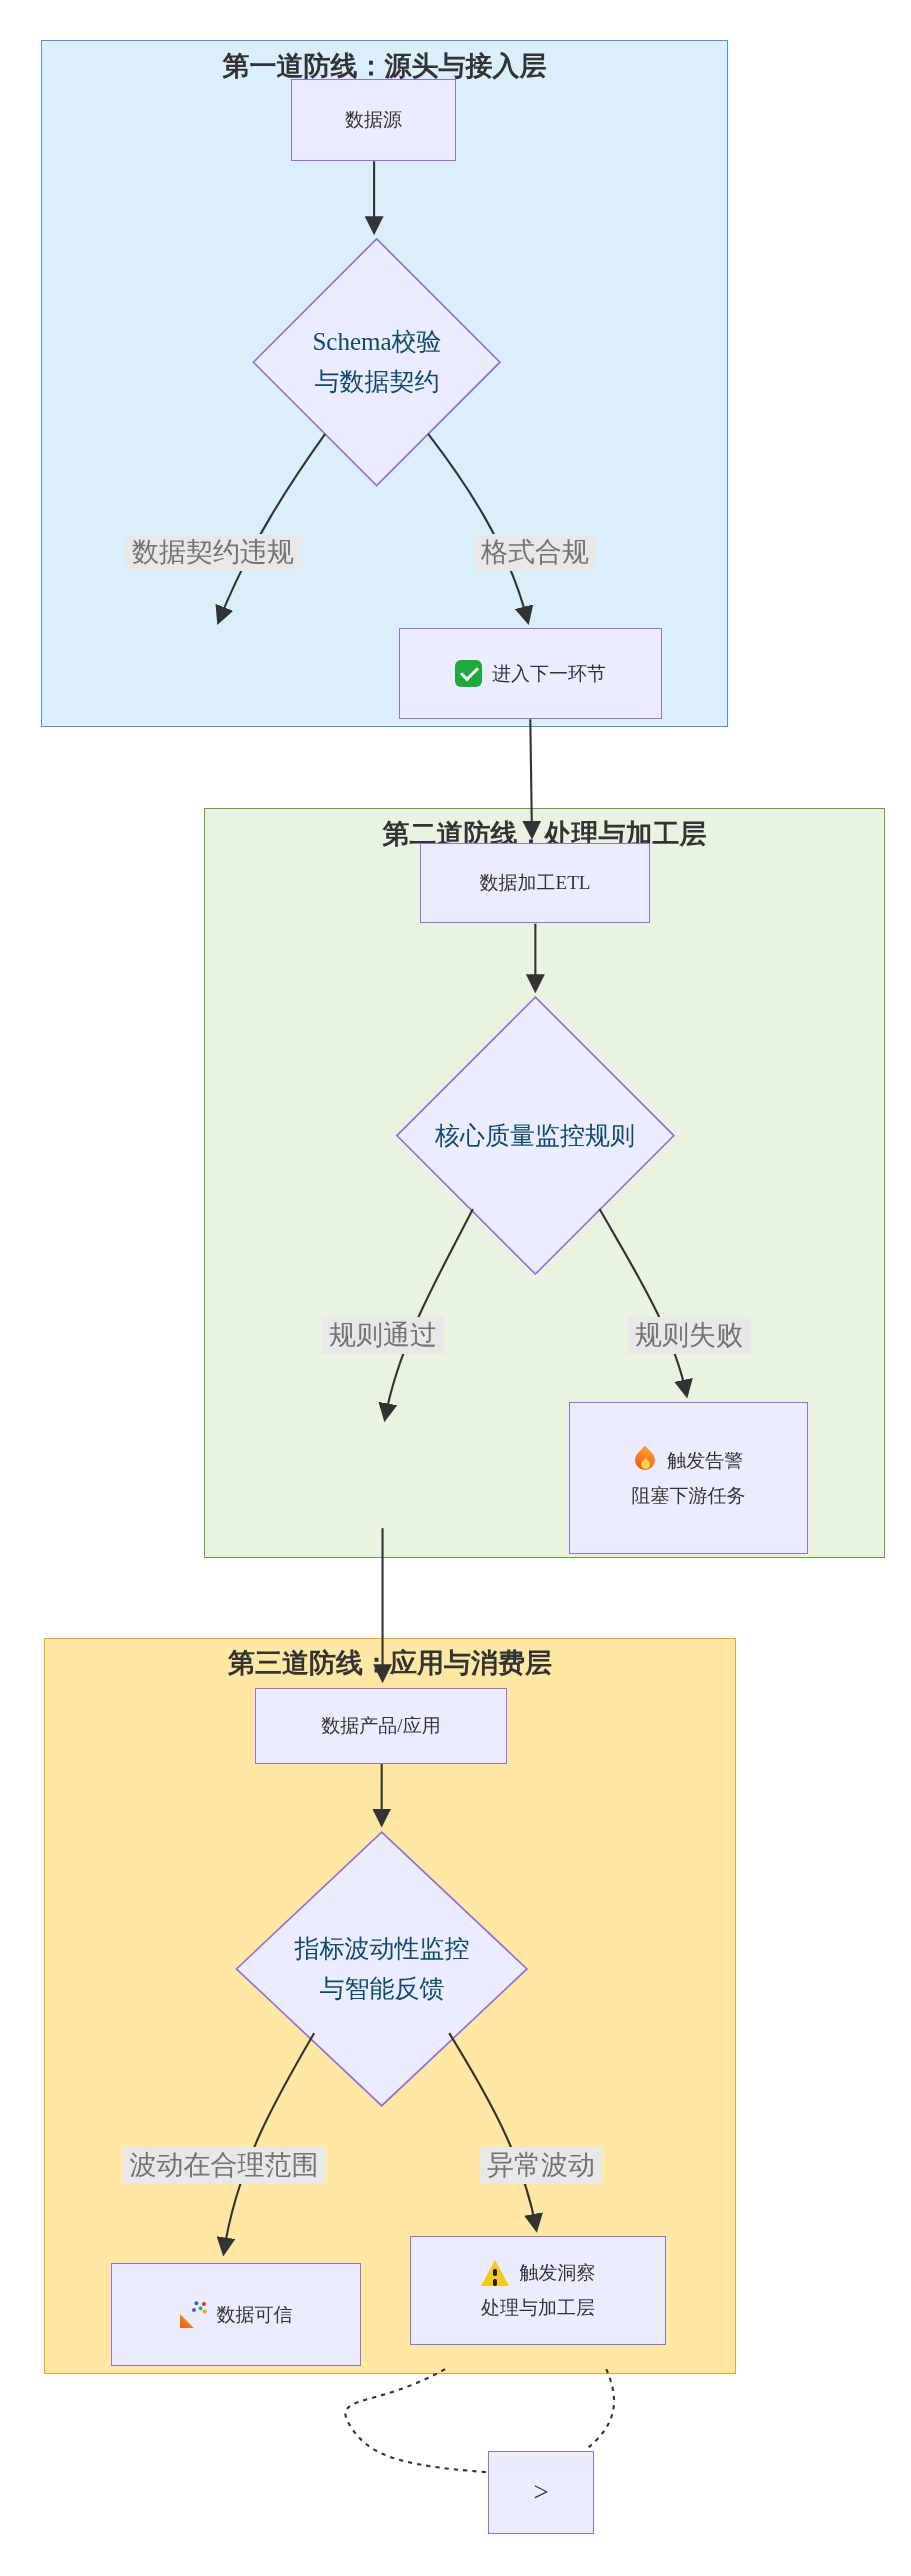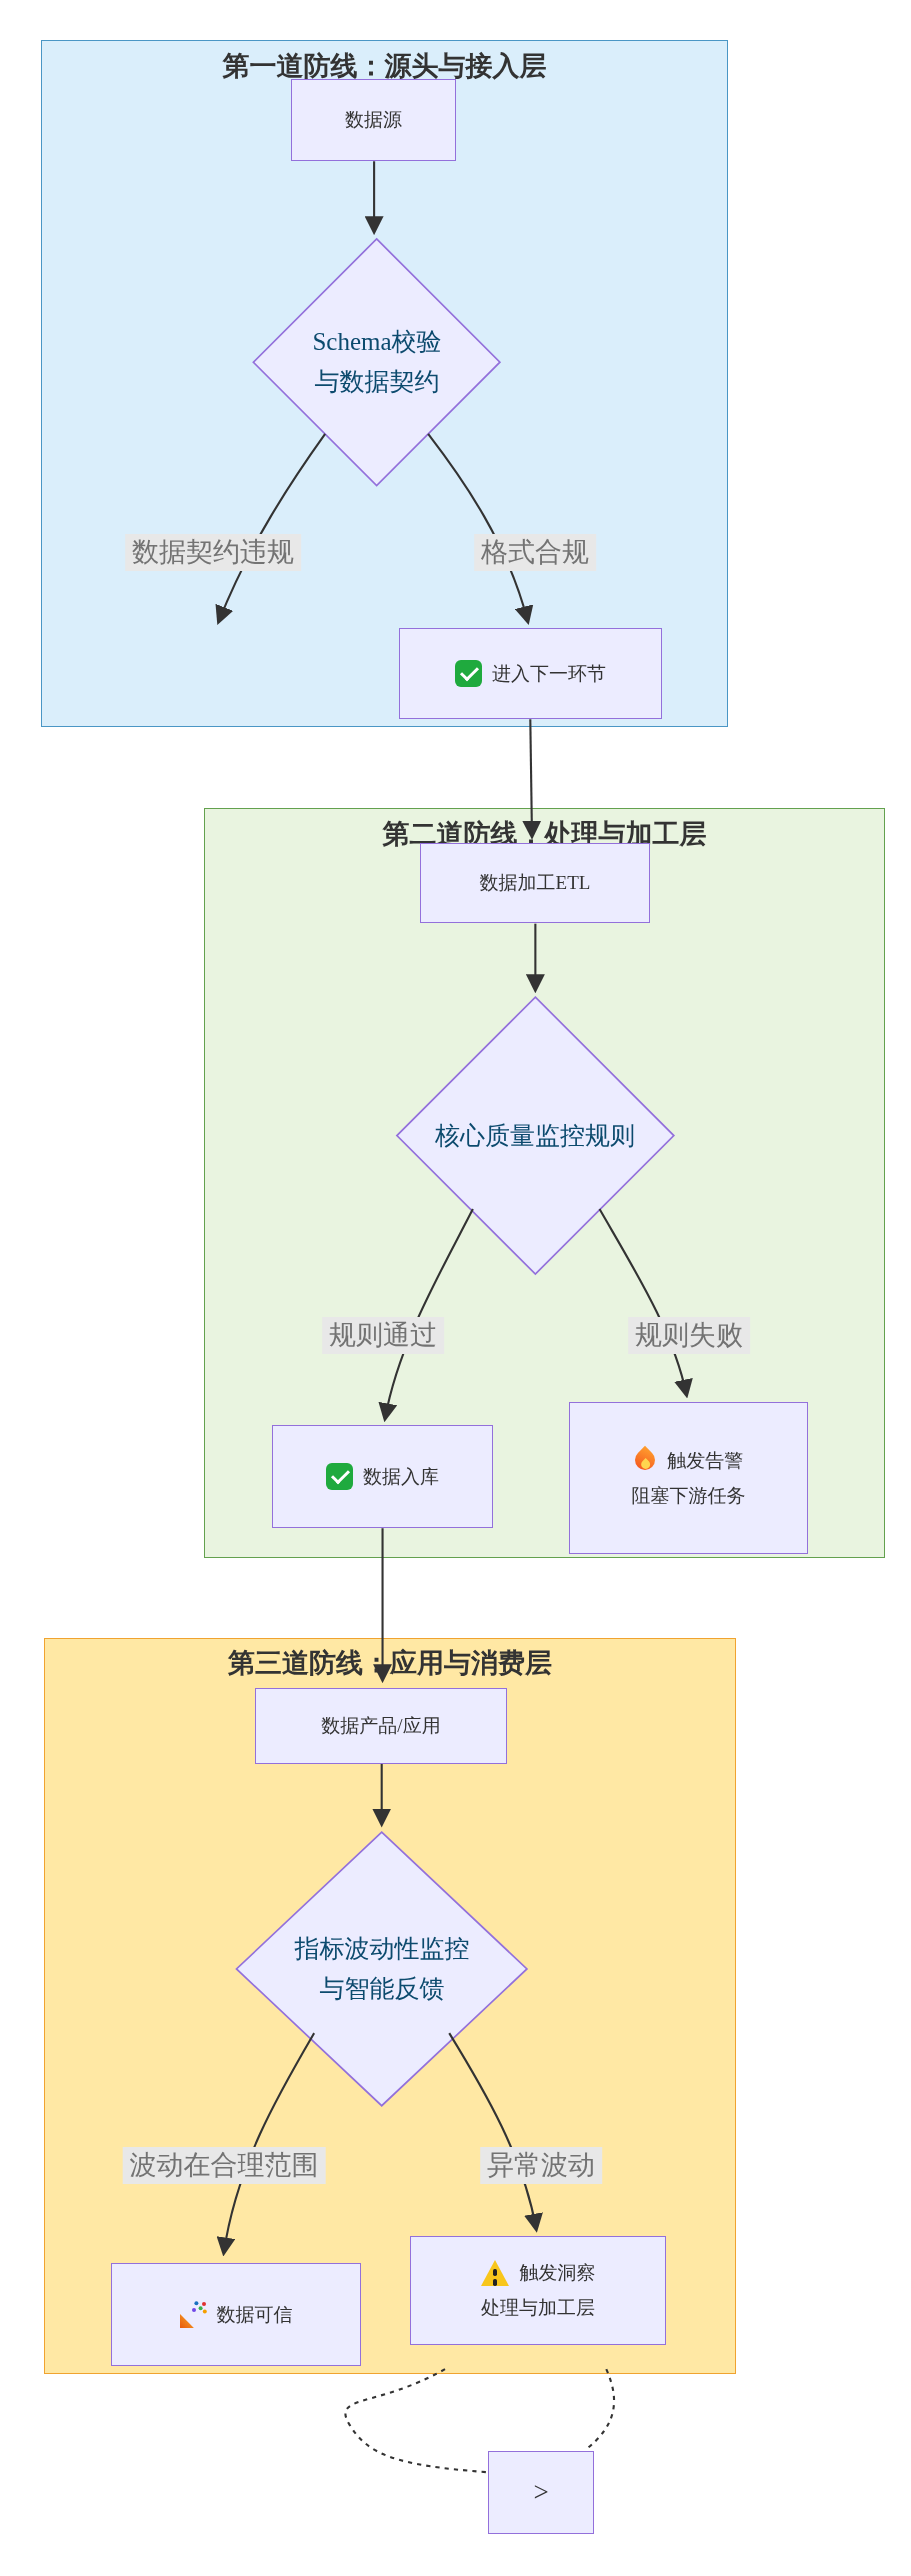--- a/index.html
+++ b/index.html
@@ -101,24 +101,20 @@
     <span class="icon ic-check"></span>
     <span>进入下一环节</span>
   </div>
 
   <div class="node" style="left:420px;top:843px;width:230px;height:80px;">
     <span>数据加工ETL</span>
   </div>
   <div class="dtext" style="left:535px;top:1136px;">核心质量监控规则</div>
   <div class="elabel" style="left:383px;top:1317px;">规则通过</div>
   <div class="elabel" style="left:689px;top:1317px;">规则失败</div>
-  <div class="node" style="left:272px;top:1425px;width:221px;height:103px;">
-    <span class="icon ic-check"></span>
-    <span>数据入库</span>
-  </div>
   <div class="node col" style="left:569px;top:1402px;width:239px;height:152px;text-align:center;">
     <div class="row">
       <span class="icon ic-fire"></span>
       <span>触发告警</span>
     </div>
     <div>阻塞下游任务</div>
   </div>
 
   <div class="node" style="left:255px;top:1688px;width:252px;height:76px;">
     <span>数据产品/应用</span>

